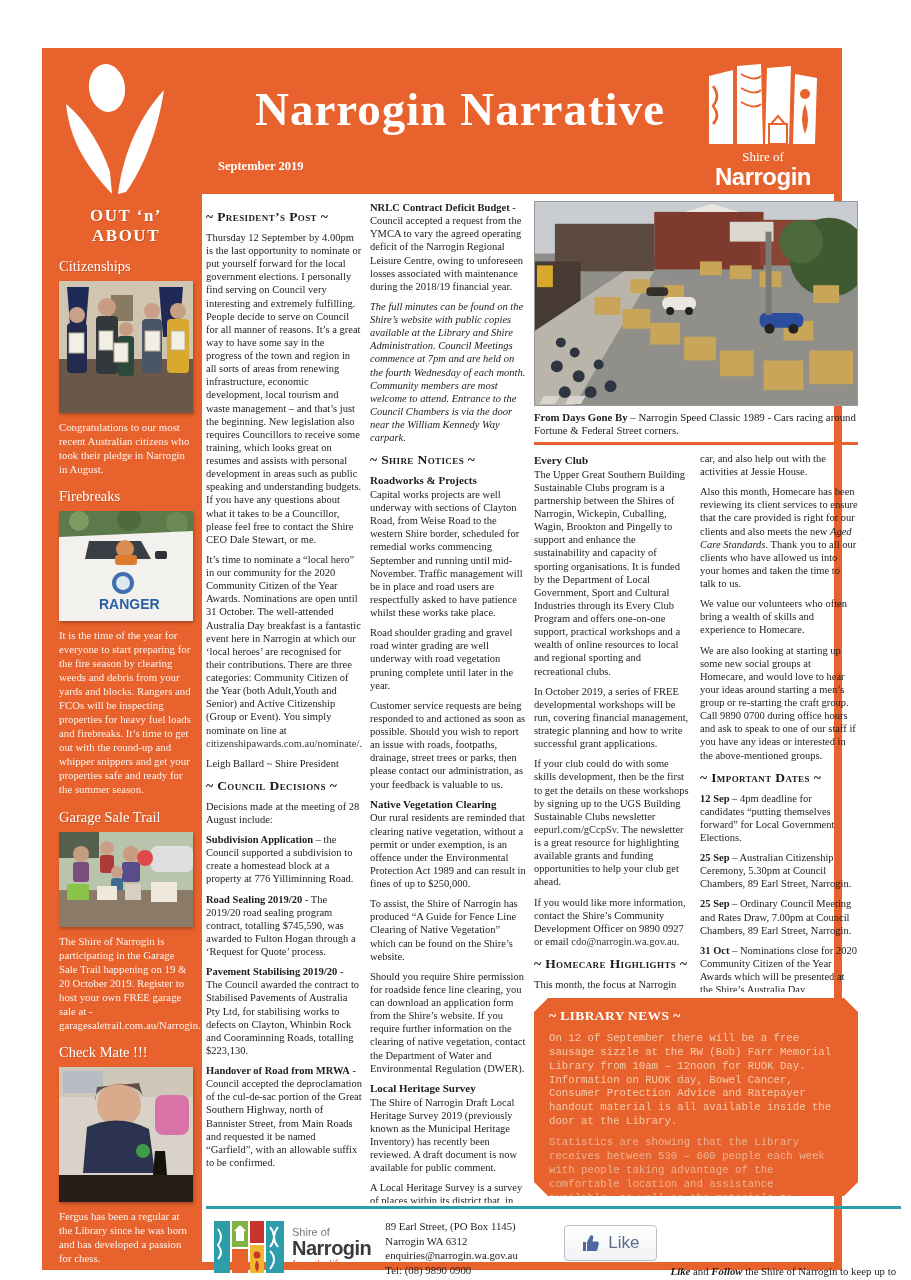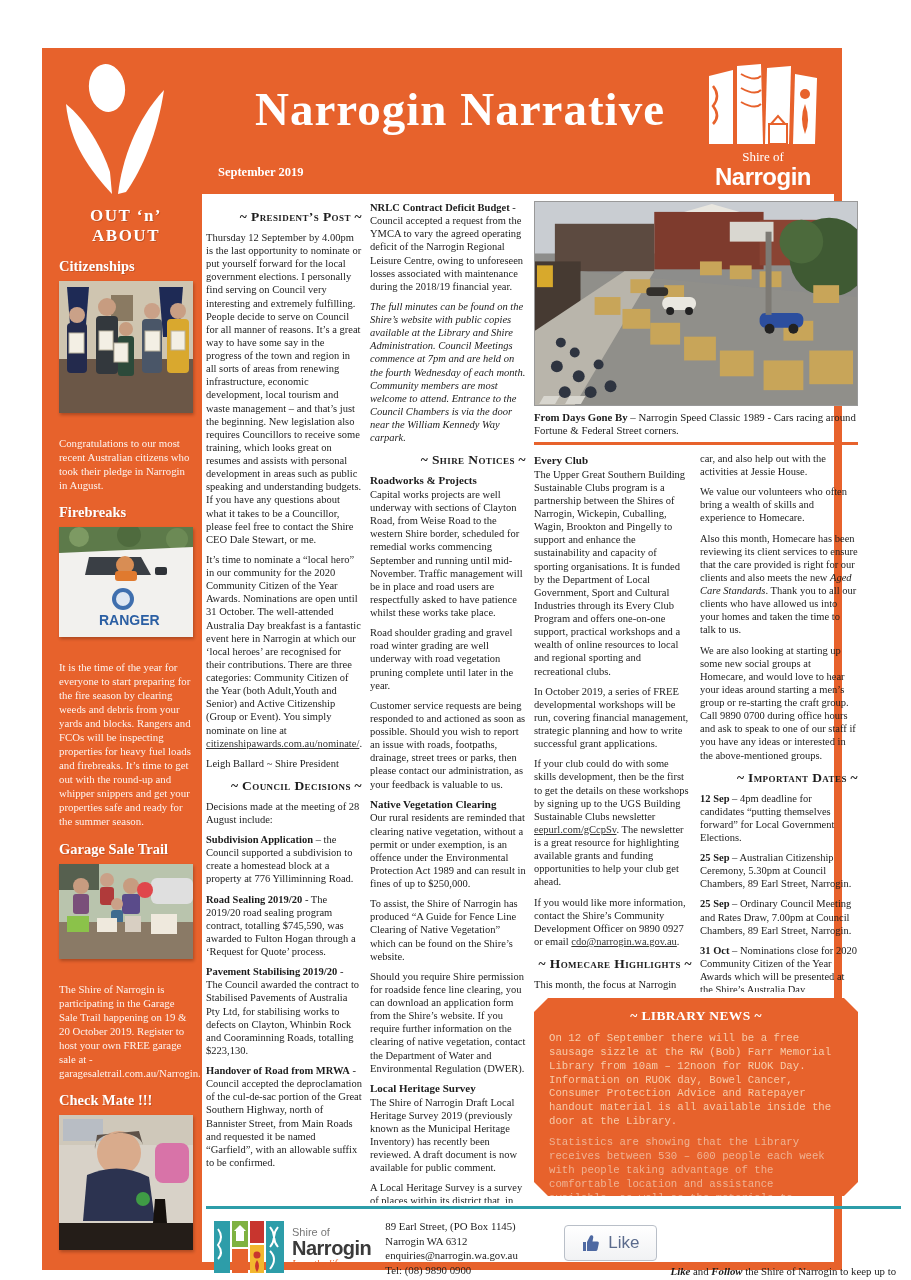--- a/index.html
+++ b/index.html
@@ -19,55 +19,55 @@
     border:8px solid var(--orange);background:#fff;
   }
   
   .masthead{height:138px;background:var(--orange);position:relative;overflow:hidden;}
   .figure-logo{position:absolute;left:2px;top:4px;}
   .nl-title{
     position:absolute;left:150px;top:26px;width:520px;text-align:center;
     color:#fff;font-size:47px;font-weight:bold;letter-spacing:1px;
     font-family:"Liberation Serif", serif;
   }
-  .issue-date{position:absolute;left:168px;top:109px;color:#fff;font-size:12.5px;font-weight:bold;}
+  .issue-date{position:absolute;left:168px;top:103px;color:#fff;font-size:12.5px;font-weight:bold;}
   .shire-logo-top{position:absolute;right:6px;top:8px;width:130px;text-align:center;color:#fff;}
   .shire-logo-top .l1{font-size:13px;margin-top:1px;}
   .shire-logo-top .l2{font-size:24px;font-weight:bold;font-family:"Liberation Sans", sans-serif;letter-spacing:-0.5px;line-height:1;}
   
   .content{display:flex;height:1068px;}
   .sidebar{width:152px;background:var(--orange);padding:8px 9px 0 9px;color:#fff;flex:none;}
   .sb-title{font-size:17px;font-weight:bold;letter-spacing:1.5px;text-align:center;margin:4px 0 10px 0;text-shadow:1px 1px 0 rgba(0,0,0,.18);}
-  .sb-head{font-size:14.5px;font-weight:bold;margin:12px 0 6px 0;text-shadow:1px 1px 0 rgba(0,0,0,.15);}
+  .sb-head{font-size:14.5px;font-weight:normal;margin:12px 0 6px 0;text-shadow:1px 1px 0 rgba(0,0,0,.15);}
   .sb-photo{display:block;width:134px;box-shadow:1px 2px 3px rgba(0,0,0,.25);}
-  .sb-cap{font-size:10.8px;line-height:1.3;color:rgba(255,255,255,.92);margin-top:23px;}
+  .sb-cap{font-size:10.8px;line-height:1.3;color:rgba(255,255,255,.92);margin-top:7px;}
   .main{flex:1;padding:7px 0 0 4px;position:relative;}
   .cols{display:flex;gap:8px;height:1002px;overflow:hidden;}
   .col{width:156px;flex:none;font-size:10.5px;line-height:1.25;}
   .right-block{width:324px;flex:none;font-size:10.5px;line-height:1.25;}
   .cols2{display:flex;gap:8px;height:540px;overflow:hidden;margin-top:2px;}
   .col-n{width:158px;flex:none;}
   h2.sec-head{
-    font-size:13.5px;font-weight:bold;font-variant:small-caps;text-align:right;
+    font-size:13.5px;font-weight:bold;font-variant:small-caps;text-align:left;
     margin:8px 0 5px 0;letter-spacing:0.4px;
   }
   .sub{font-weight:bold;font-size:11px;margin:2px 0 0 0;}
   p{margin:0 0 7px 0;}
   .italic{font-style:italic;}
-  a.doc-link{color:#333;text-decoration:underline;cursor:pointer;}
+  a.doc-link{color:#333;cursor:pointer;}
   .caption{font-size:10.8px;margin:5px 0 4px 0;}
   .orange-rule{height:3px;background:var(--orange);margin:2px 0 7px 0;}
   .photo-main{display:block;width:324px;border:1px solid #999;}
   
   .library-box{
     margin-top:6px;background:var(--orange);color:#fff;width:324px;height:198px;
     padding:8px 15px;
     clip-path:polygon(14px 0,calc(100% - 14px) 0,100% 14px,100% calc(100% - 14px),calc(100% - 14px) 100%,14px 100%,0 calc(100% - 14px),0 14px);
   }
-  .library-box h2{font-size:13.5px;font-weight:bold;text-align:center;margin:2px 0 7px 0;color:#fff;letter-spacing:0.4px;}
+  .library-box h2{font-size:13.5px;font-weight:bold;margin:2px 0 7px 0;color:#fff;letter-spacing:0.4px;}
   .library-box p{font-size:10.7px;line-height:1.3;margin-bottom:7px;font-family:Liberation Mono, monospace;}
   .lib-p1{color:#F6CBA9;}
   .lib-p2{color:#EFB292;}
   .lib-p3{color:#EAA37F;}
   
   .teal-rule{height:3px;background:var(--teal);margin:3px 0 0 0;}
   .footer{display:flex;align-items:flex-start;gap:14px;padding:10px 0 0 6px;}
   .f-logo{display:flex;gap:6px;align-items:center;flex:none;}
   .f-logo-text .l1{font-size:11px;color:#777;font-family:"Liberation Sans", sans-serif;}
   .f-logo-text .l2{font-size:20px;font-weight:bold;color:#3a3a3a;font-family:"Liberation Sans", sans-serif;letter-spacing:-0.5px;line-height:1;}
@@ -315,22 +315,22 @@
               <p>In October 2019, a series of FREE developmental workshops will be run, covering financial management, strategic planning and how to write successful grant applications.</p>
               <p><span>If your club could do with some skills development, then be the first to get the details on these workshops by signing up to the UGS Building Sustainable Clubs newsletter </span><a class="doc-link">eepurl.com/gCcpSv</a><span>. The newsletter is a great resource for highlighting available grants and funding opportunities to help your club get ahead.</span></p>
               <p><span>If you would like more information, contact the Shire’s Community Development Officer on 9890 0927 or email </span><a class="doc-link">cdo@narrogin.wa.gov.au</a><span>.</span></p>
               <h2 class="sec-head">~ Homecare Highlights ~</h2>
               <p>This month, the focus at Narrogin Regional Homecare is on our wonderful volunteers who greatly contribute to the care we are able to provide.</p>
 
             </div>
 
             <div class="col-n">
               <p>car, and also help out with the activities at Jessie House.</p>
+              <p><span>Also this month, Homecare has been reviewing its client services to ensure that the care provided is right for our clients and also meets the new </span><i>Aged Care Standards</i><span>. Thank you to all our clients who have allowed us into your homes and taken the time to talk to us.</span></p>
               <p>We value our volunteers who often bring a wealth of skills and experience to Homecare.</p>
-              <p><span>Also this month, Homecare has been reviewing its client services to ensure that the care provided is right for our clients and also meets the new </span><i>Aged Care Standards</i><span>. Thank you to all our clients who have allowed us into your homes and taken the time to talk to us.</span></p>
               <p>We are also looking at starting up some new social groups at Homecare, and would love to hear your ideas around starting a men’s group or re-starting the craft group. Call 9890 0700 during office hours and ask to speak to one of our staff if you have any ideas or interested in the above-mentioned groups.</p>
               <h2 class="sec-head">~ Important Dates ~</h2>
               <p><b>12 Sep</b><span> – 4pm deadline for candidates “putting themselves forward” for Local Government Elections.</span></p>
               <p><b>25 Sep</b><span> – Australian Citizenship Ceremony, 5.30pm at Council Chambers, 89 Earl Street, Narrogin.</span></p>
               <p><b>25 Sep</b><span> – Ordinary Council Meeting and Rates Draw, 7.00pm at Council Chambers, 89 Earl Street, Narrogin.</span></p>
               <p><b>31 Oct</b><span> – Nominations close for 2020 Community Citizen of the Year Awards which will be presented at the Shire’s Australia Day Community Breakfast on Saturday 26 January 2020. Nominations are open now and can be submitted at </span></p>
             </div>
           </div>
 
           <div class="library-box">

